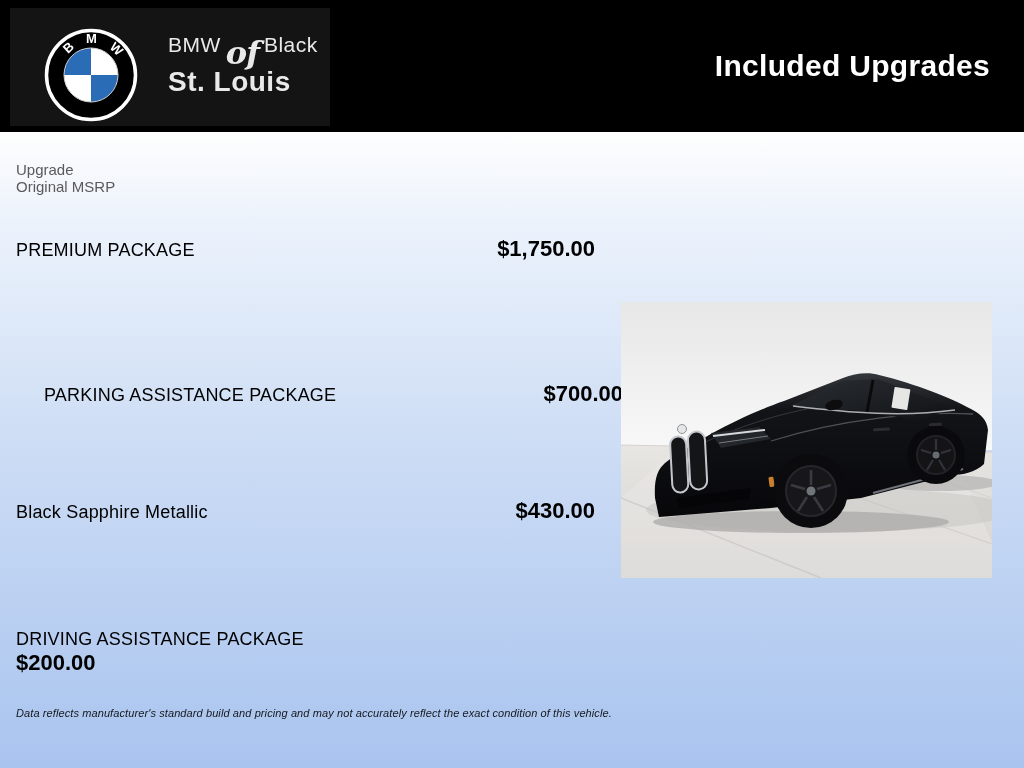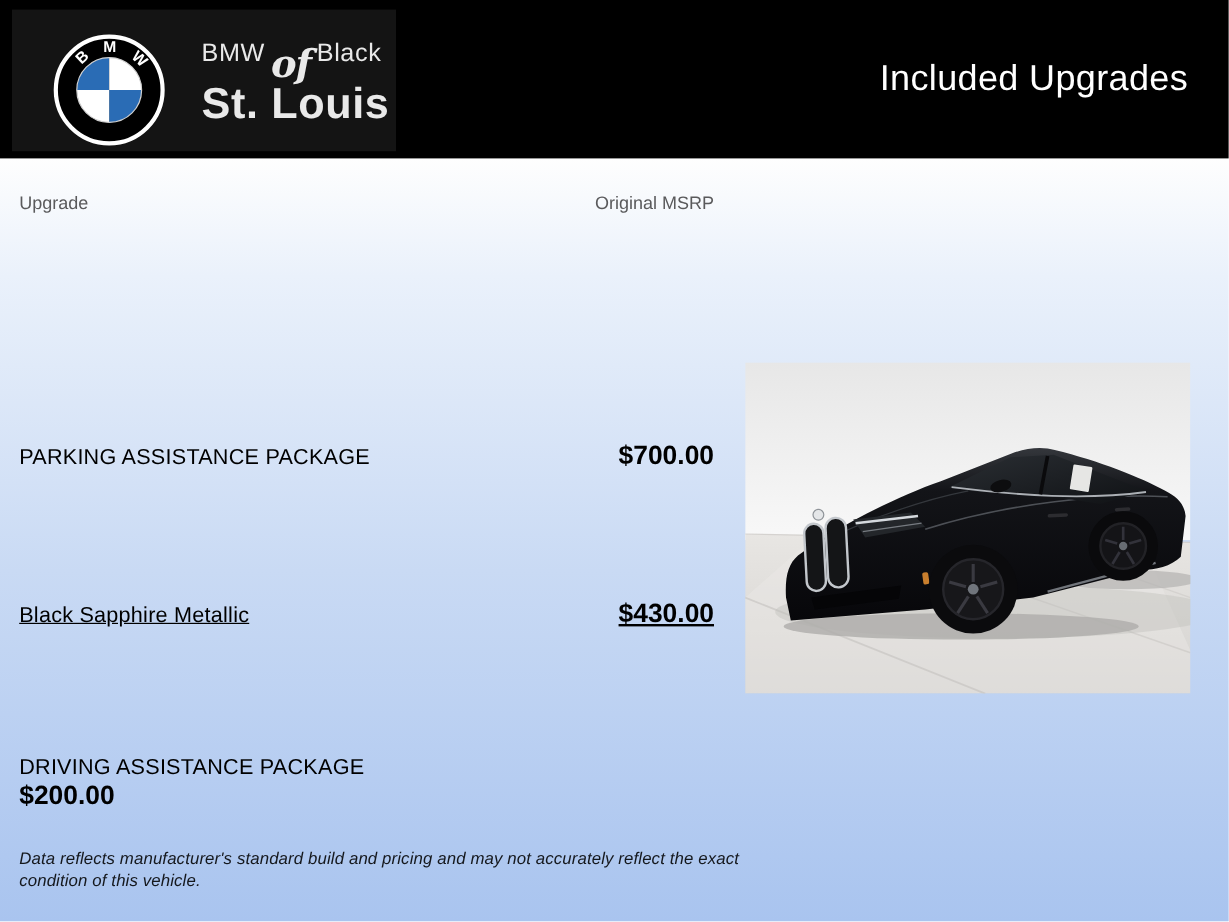--- a/index.html
+++ b/index.html
@@ -21,47 +21,47 @@
     position:absolute;left:10px;top:8px;width:320px;height:118px;
     background:#141414;display:flex;align-items:center;
   }
   .roundel{position:absolute;left:33px;top:19px;width:96px;height:96px;}
   .dealer-name{position:absolute;left:158px;top:26px;color:#e9e9e9;line-height:1;}
   .dealer-line1{display:flex;align-items:flex-start;gap:5px;font-size:21px;font-weight:500;letter-spacing:.5px;}
   .dealer-of{
     font-family:"DejaVu Serif",serif;font-style:italic;font-size:32px;
     position:relative;top:3px;font-weight:700;letter-spacing:-1px;
   }
-  .dealer-line2{font-size:36px;font-weight:700;margin-top:2px;letter-spacing:.5px;}
+  .dealer-line2{font-size:28px;font-weight:700;margin-top:2px;letter-spacing:.5px;}
   .page-title{
     position:absolute;right:34px;top:49px;
-    color:#ffffff;font-size:30px;font-weight:400;letter-spacing:.3px;
+    color:#ffffff;font-size:30px;font-weight:700;letter-spacing:.3px;
   }
   
   .col-headers{
     position:absolute;left:16px;top:161px;width:579px;
     display:flex;justify-content:space-between;
-    color:#5a5a5c;font-size:15px;
+    color:#5a5a5c;font-size:15px;flex-direction:column;
   }
   .upg-row{
     position:absolute;left:16px;width:579px;
     display:flex;justify-content:space-between;align-items:baseline;
   }
   .upg-row .label{font-size:18px;color:#000;letter-spacing:.2px;}
   .upg-row .price{font-size:22px;font-weight:700;color:#000;}
-  .row-0{top:236px;} .row-1{top:367px;} .row-2{top:498px;text-decoration:underline;} .row-3{top:629px;flex-direction:column;}
+  .row-0{top:236px;} .row-1{top:381px;margin-left:28px;} .row-2{top:498px;} .row-3{top:629px;flex-direction:column;}
   
   .vehicle-photo{
     position:absolute;left:621px;top:302px;width:371px;height:276px;
   }
   .vehicle-photo svg{display:block;}
   
   .disclaimer{
     position:absolute;left:16px;top:706px;width:600px;
-    font-size:14px;font-style:italic;color:#15181d;line-height:1.3;letter-spacing:.1px;
+    font-size:11px;font-style:italic;color:#15181d;line-height:1.3;letter-spacing:.1px;
   }
 </style>
 </head>
 <body>
 
 <div class="page">
 
   <div class="header">
     <div class="logo-box">
       <svg class="roundel" viewBox="0 0 96 96">
@@ -85,20 +85,24 @@
       </div>
     </div>
     <div class="page-title">Included Upgrades</div>
   </div>
 
   <div class="col-headers">
     <span>Upgrade</span>
     <span>Original MSRP</span>
   </div>
 
+  <div class="upg-row row-0">
+    <span class="label">PREMIUM PACKAGE</span>
+    <span class="price">$1,750.00</span>
+  </div>
   <div class="upg-row row-1">
     <span class="label">PARKING ASSISTANCE PACKAGE</span>
     <span class="price">$700.00</span>
   </div>
   <div class="upg-row row-2">
     <span class="label">Black Sapphire Metallic</span>
     <span class="price">$430.00</span>
   </div>
   <div class="upg-row row-3">
     <span class="label">DRIVING ASSISTANCE PACKAGE</span>

